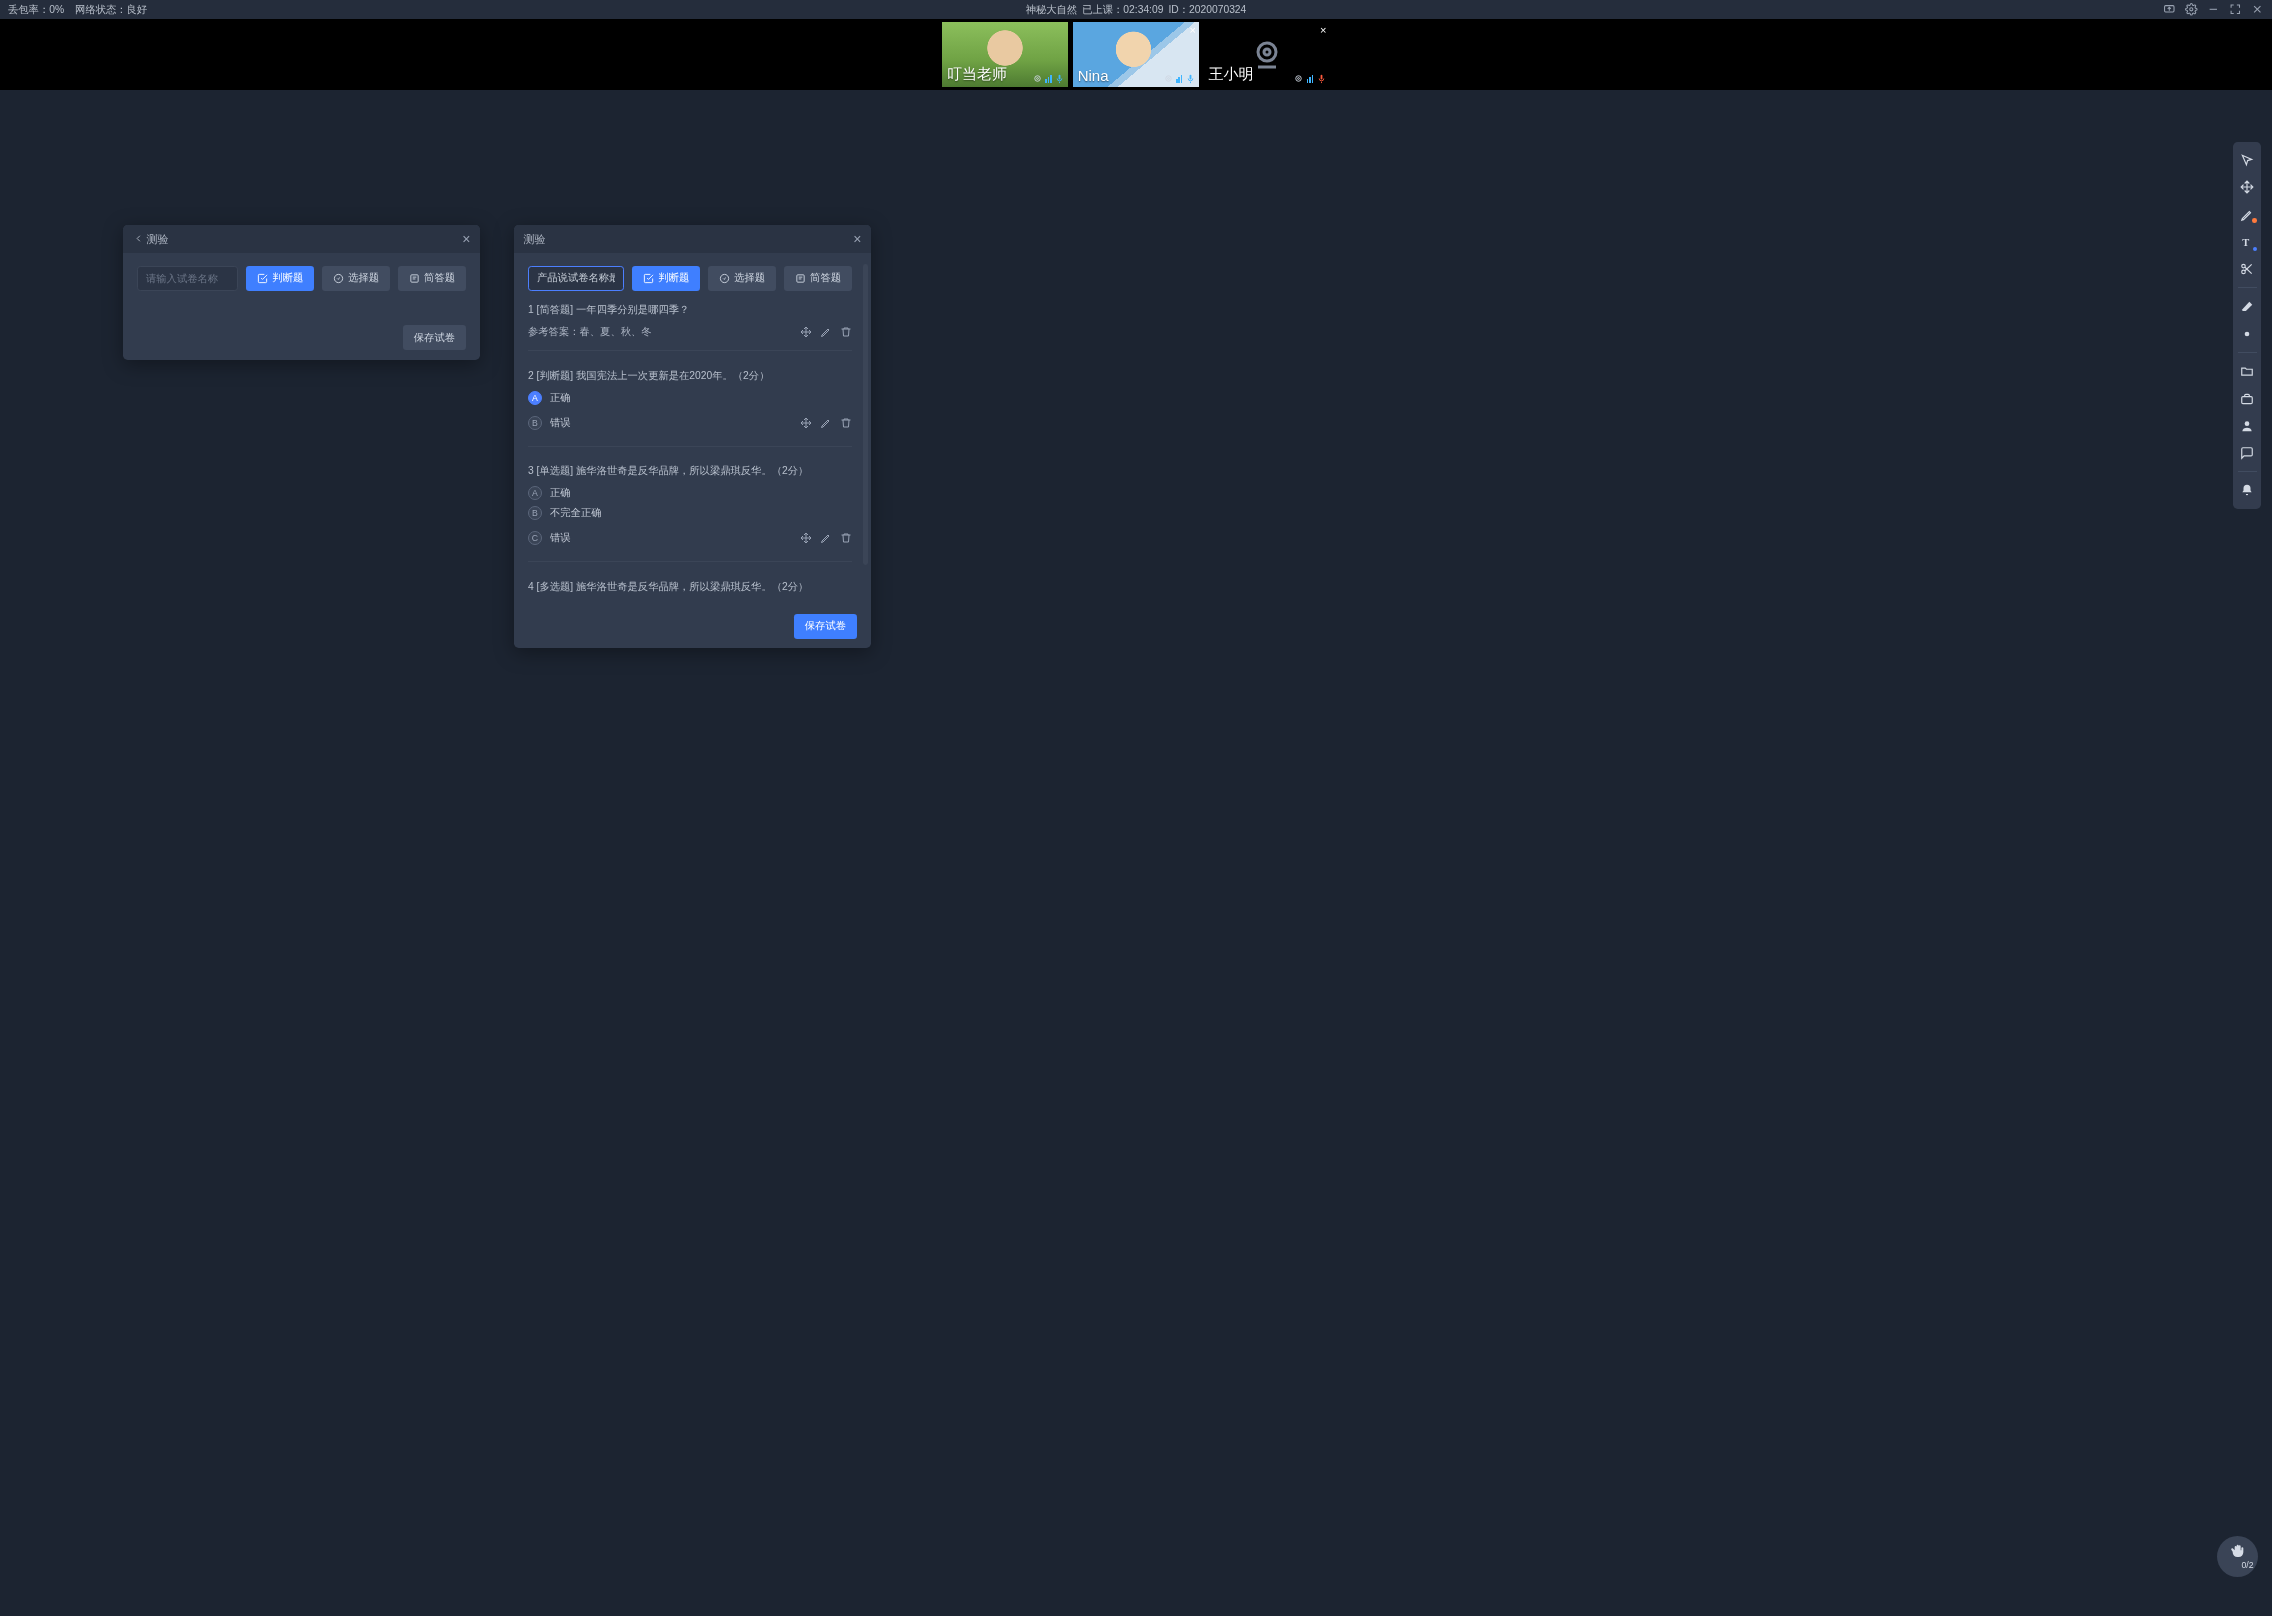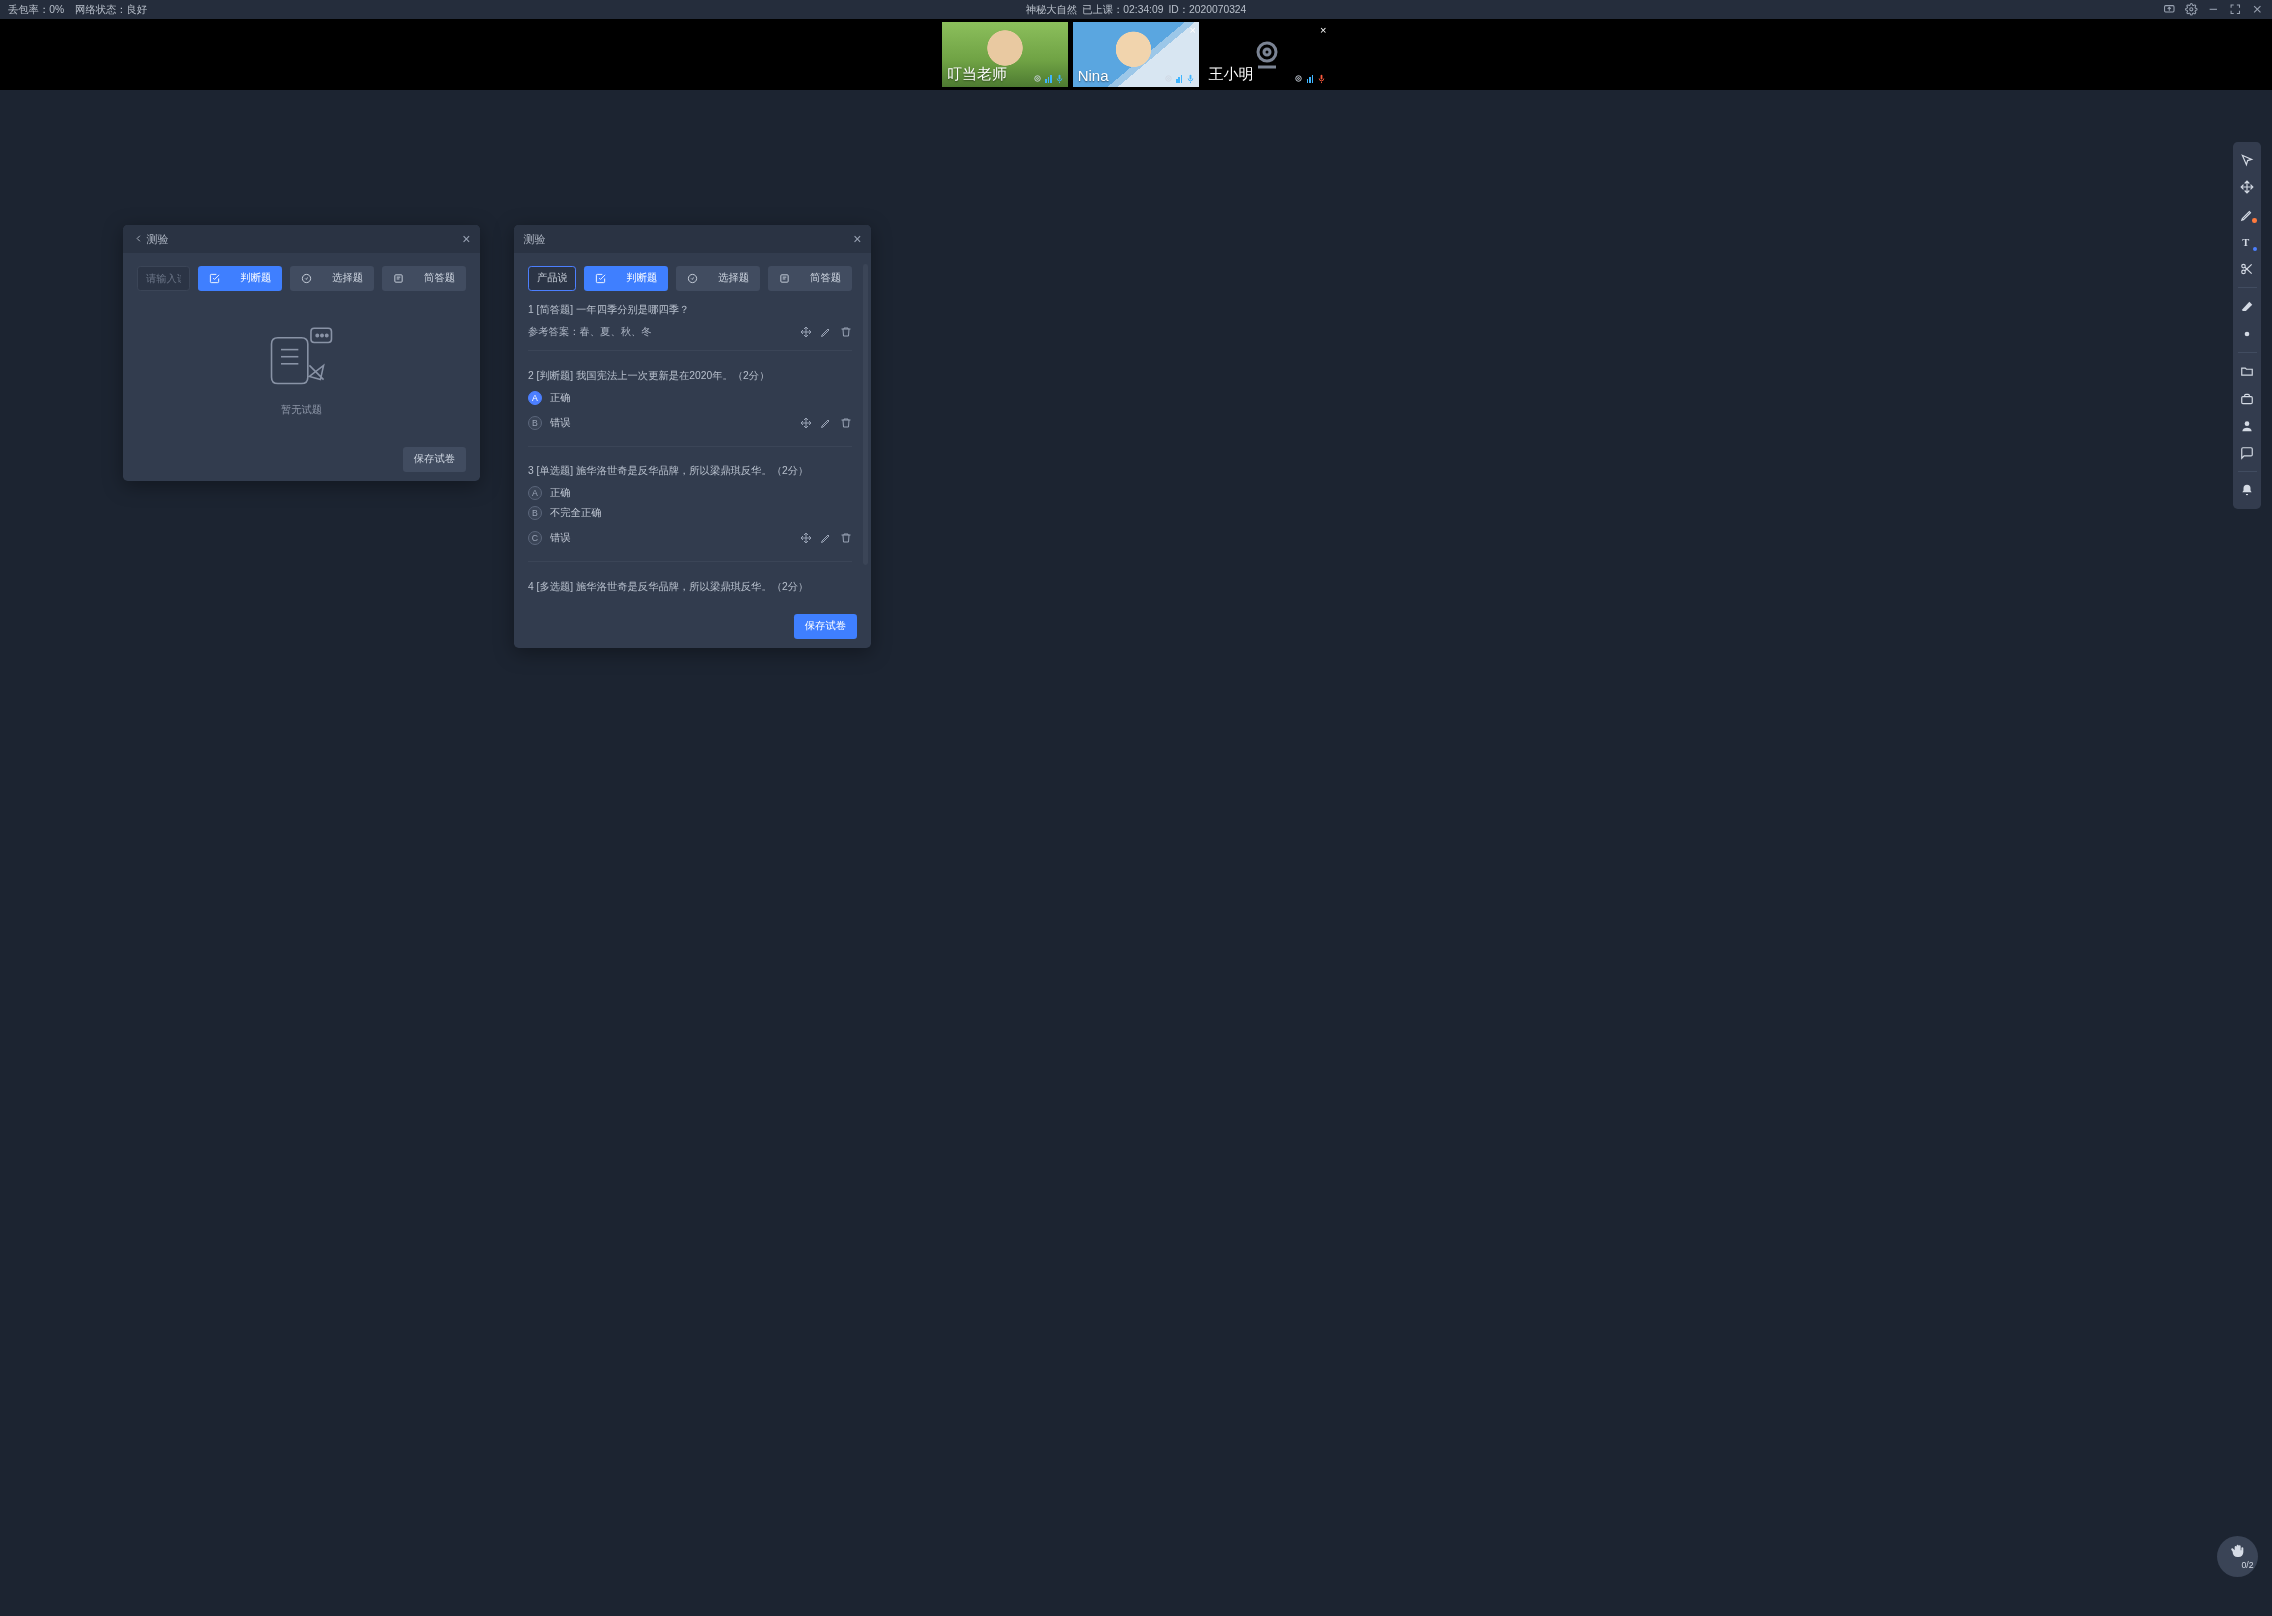--- a/index.html
+++ b/index.html
@@ -137,21 +137,21 @@
   padding: 5.5px 8px;
   font-size: 10.3px;
   flex: 1;
   min-width: 0;
 }
 .input::placeholder { color: #6b7587; }
 .input.bordered { border: 0.8px solid #4c7fff; }
 .btn {
   display: inline-flex;
   align-items: center;
-  gap: 20px;
+  gap: 4px;
   padding: 5.5px 11px;
   border-radius: 3.2px;
   font-size: 10.3px;
   color: #cfd6e1;
   cursor: pointer;
   border: none;
   background: #3b4559;
 }
 .btn.primary { background: #3f7fff; color: #fff; }
 .btn.dim { background: #414c60; }
@@ -423,34 +423,20 @@
           <span>选择题</span>
         </button>
       <button class="btn dim">
           <svg viewBox="0 0 24 24" fill="none" stroke="currentColor" stroke-width="2">
             <rect x="4" y="4" width="16" height="16" rx="2"></rect>
             <line x1="8" y1="9" x2="16" y2="9"></line>
             <line x1="8" y1="13" x2="14" y2="13"></line>
           </svg>
           <span>简答题</span>
         </button>
-    </div>
-    <div class="empty-state">
-      <svg width="79" height="71" viewBox="0 0 100 90" fill="none" stroke="#8993a6" stroke-width="2">
-        <path d="M20 20 q-8 0 -8 8 v42 q0 8 8 8 h30 q8 0 8 -8 v-42 q0 -8 -8 -8 z"></path>
-        <line x1="24" y1="35" x2="46" y2="35"></line>
-          <line x1="24" y1="44" x2="46" y2="44"></line>
-          <line x1="24" y1="53" x2="46" y2="53"></line>
-        <path d="M60 55 l18 18 M78 55 l-4 18 l-14 -4 z"></path>
-        <rect x="62" y="8" width="26" height="18" rx="4"></rect>
-        <circle cx="70" cy="17" r="1.5" fill="#8993a6"></circle>
-          <circle cx="76" cy="17" r="1.5" fill="#8993a6"></circle>
-          <circle cx="82" cy="17" r="1.5" fill="#8993a6"></circle>
-      </svg>
-      <div class="label">暂无试题</div>
     </div>
   </div>
   <div class="panel-footer">
     <button class="btn dim">保存试卷</button>
   </div>
 </div>
 
 <div class="panel" style="left:514px; top:225px; width:357px; height:423px;">
   <div class="panel-header">
     <span class="title">测验</span>

